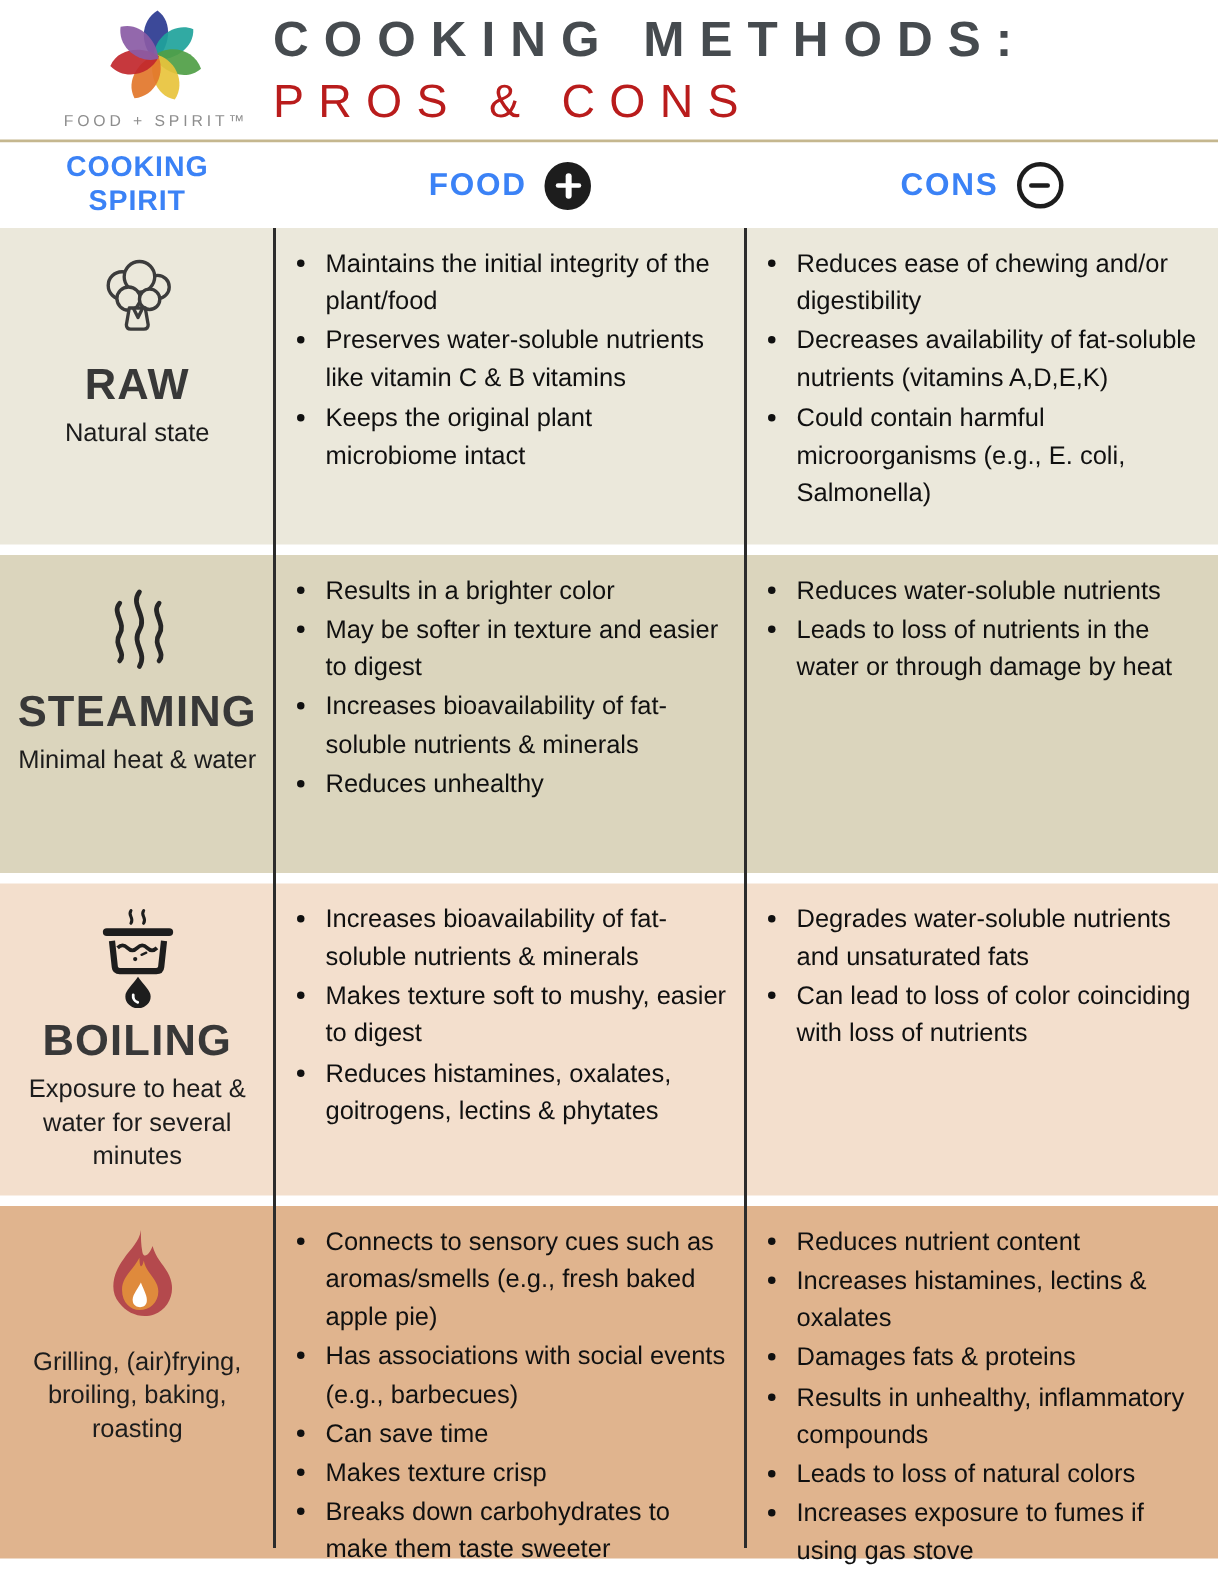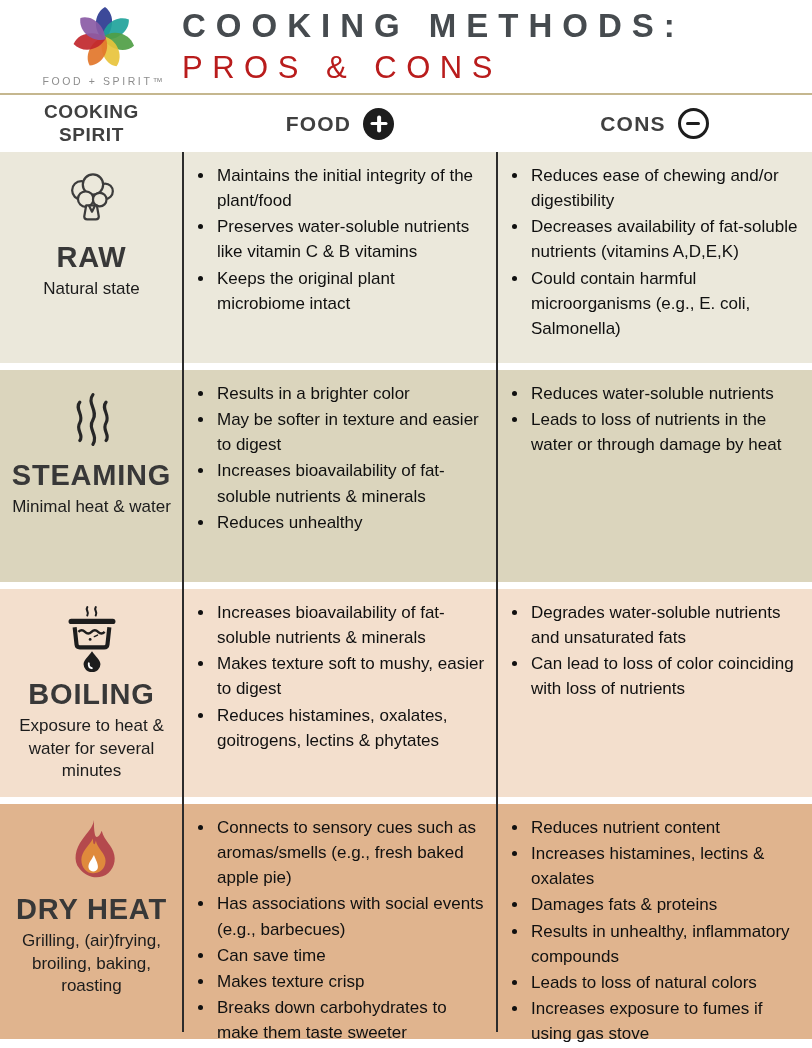--- a/index.html
+++ b/index.html
@@ -11,21 +11,21 @@
   .logo-block{width:128px;margin-left:40px;display:flex;flex-direction:column;align-items:center;}
   .logo-block svg{display:block;}
   .logo-caption{margin-top:2px;font-size:10.5px;letter-spacing:2.6px;color:#8d8d8d;white-space:nowrap;}
   .title-block{margin-left:14px;padding-top:5px;}
   .page-title{margin:0;font-size:33px;font-weight:600;letter-spacing:10px;color:#464b4f;line-height:1.1;}
   .page-subtitle{margin:7px 0 0 0;font-size:31px;font-weight:400;letter-spacing:9.5px;color:#b91c1c;line-height:1.1;}
   .gold-rule{height:2px;width:100%;}
 
   
   .thead{display:grid;grid-template-columns:183px 314px 315px;height:57px;align-items:center;background:#fff;}
-  .th{display:flex;align-items:center;justify-content:center;font-weight:700;color:#404040;}
+  .th{display:flex;align-items:center;justify-content:center;font-weight:700;color:#3b82f6;}
   .method-th{flex-direction:column;font-size:19px;line-height:1.18;letter-spacing:0.6px;text-align:center;}
   .pros-th,.cons-th{font-size:21px;letter-spacing:1.2px;gap:12px;}
   .plus-circle{position:relative;width:31px;height:32px;border-radius:50%;background:#1d1d1d;display:inline-block;}
   .plus-circle .bar-h,.plus-circle .bar-v{position:absolute;background:#fff;border-radius:2px;left:50%;top:50%;}
   .plus-circle .bar-h{width:17px;height:3.8px;transform:translate(-50%,-50%);}
   .plus-circle .bar-v{width:3.8px;height:17px;transform:translate(-50%,-50%);}
   .minus-circle{position:relative;width:25px;height:25px;border-radius:50%;border:3.6px solid #1d1d1d;display:inline-block;}
   .minus-circle .bar-h{position:absolute;width:14px;height:3.8px;background:#1d1d1d;border-radius:2px;left:50%;top:50%;transform:translate(-50%,-50%);}
 
   
@@ -186,21 +186,20 @@
 
   <section class="table-row" style="background: rgb(224, 180, 142);">
     <div class="method-cell">
       <div class="icon-slot">
               <svg width="62" height="70" viewBox="0 0 64 72">
     <path d="M34,2 C33,10 27,15 22,22 C15,31 12,44 19,52 C25,60 35,63 43,60 C52,57 57,47 55,38 C53,28 45,24 42,13 C40,19 36,22 35,17 C34,12 34,7 34,2 Z" fill="#b4494d"></path>
     <path d="M33,21 C29,29 21,34 21,43 C21,52 27,57 33,57 C40,57 46,52 46,44 C46,36 37,31 36,23 C35,28 33,29 33,21 Z" fill="#df8a3c"></path>
     <path d="M34,38 C31,44 27.5,47 28.5,51.5 C29.5,56 37,56.5 38,51.5 C38.8,47.5 36,43.5 34,38 Z" fill="#ffffff"></path>
   </svg>
             </div>
-      <div class="method-name">DRY HEAT</div>
       <div class="method-subtitle">Grilling, (air)frying, broiling, baking, roasting</div>
     </div>
     <ul class="bullets pros">
             <li>Connects to sensory cues such as aromas/smells (e.g., fresh baked apple pie)</li>
             <li>Has associations with social events (e.g., barbecues)</li>
             <li>Can save time</li>
             <li>Makes texture crisp</li>
             <li>Breaks down carbohydrates to make them taste sweeter</li>
           </ul>
     <ul class="bullets cons">

